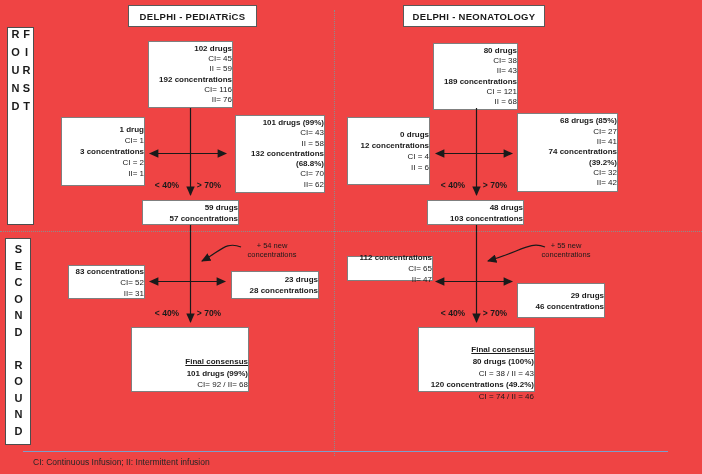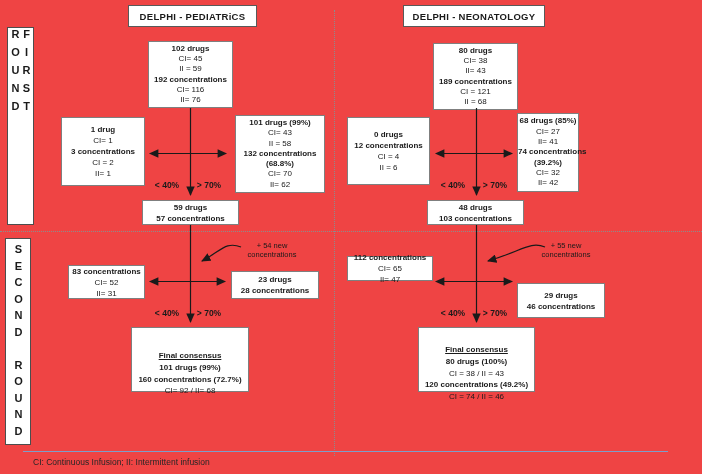--- a/index.html
+++ b/index.html
@@ -17,21 +17,21 @@
     display:flex;align-items:center;justify-content:center;
     font-weight:700;font-size:11px;
   }
   .round span{writing-mode:vertical-rl;text-orientation:upright;letter-spacing:6px;line-height:1;}
   .round.second span{letter-spacing:4.5px;}
   .box{
     position:absolute;border:1px solid #7f7f7f;background:#fff;box-sizing:border-box;
     display:flex;flex-direction:column;justify-content:center;
     text-align:center;font-size:8px;
   }
-  .bl{line-height:10.3px;white-space:nowrap;}
+  .bl{line-height:10.3px;white-space:nowrap;text-align:right;}
   .res .bl{line-height:11px;}
   .mid .bl{line-height:11px;}
   .final .bl{line-height:11.8px;}
   .b{font-weight:700;}
   .u{text-decoration:underline;margin-top:28px;}
   .thr{position:absolute;width:40px;text-align:center;font-size:8.5px;font-weight:700;white-space:nowrap;margin-top:40px;}
   .note{position:absolute;width:68px;text-align:center;font-size:7.5px;line-height:9px;}
   .vdots{position:absolute;left:334px;top:10px;height:446px;width:0;border-left:1px dotted #8c8c8c;}
   .hdots{position:absolute;left:0;top:231px;width:702px;height:0;border-top:1px dotted #8c8c8c;}
   .rule{position:absolute;left:23px;top:451px;width:645px;height:0;border-top:1px solid #7d9ec9;}
@@ -101,21 +101,21 @@
     <div class="bl">II = 68</div>
   </div>
 
   <div class="box mid" style="left:347px;top:117px;width:83px;height:68px">
     <div class="bl b">0 drugs</div>
     <div class="bl b">12 concentrations</div>
     <div class="bl">CI = 4</div>
     <div class="bl">II = 6</div>
   </div>
 
-  <div class="box" style="left:517px;top:113px;width:62px;height:79px">
+  <div class="box" style="left:517px;top:113px;width:101px;height:79px">
     <div class="bl b">68 drugs (85%)</div>
     <div class="bl">CI= 27</div>
     <div class="bl">II= 41</div>
     <div class="bl b">74 concentrations</div>
     <div class="bl b">(39.2%)</div>
     <div class="bl">CI= 32</div>
     <div class="bl">II= 42</div>
   </div>
 
   <div class="box res" style="left:427px;top:200px;width:97px;height:25px">
@@ -135,21 +135,20 @@
   </div>
 
   <div class="box res" style="left:231px;top:271px;width:88px;height:28px">
     <div class="bl b">23 drugs</div>
     <div class="bl b">28 concentrations</div>
   </div>
 
   <div class="box final" style="left:131px;top:327px;width:118px;height:65px">
     <div class="bl b u">Final consensus</div>
     <div class="bl b">101 drugs (99%)</div>
-    <div class="bl b">160 concentrations (72.7%)</div>
     <div class="bl">CI= 92 / II= 68</div>
   </div>
 
   <div class="note" style="left:532px;top:241px">
     <div>+ 55 new</div>
     <div>concentrations</div>
   </div>
 
   <div class="box mid" style="left:347px;top:256px;width:86px;height:25px">
     <div class="bl b">112 concentrations</div>

